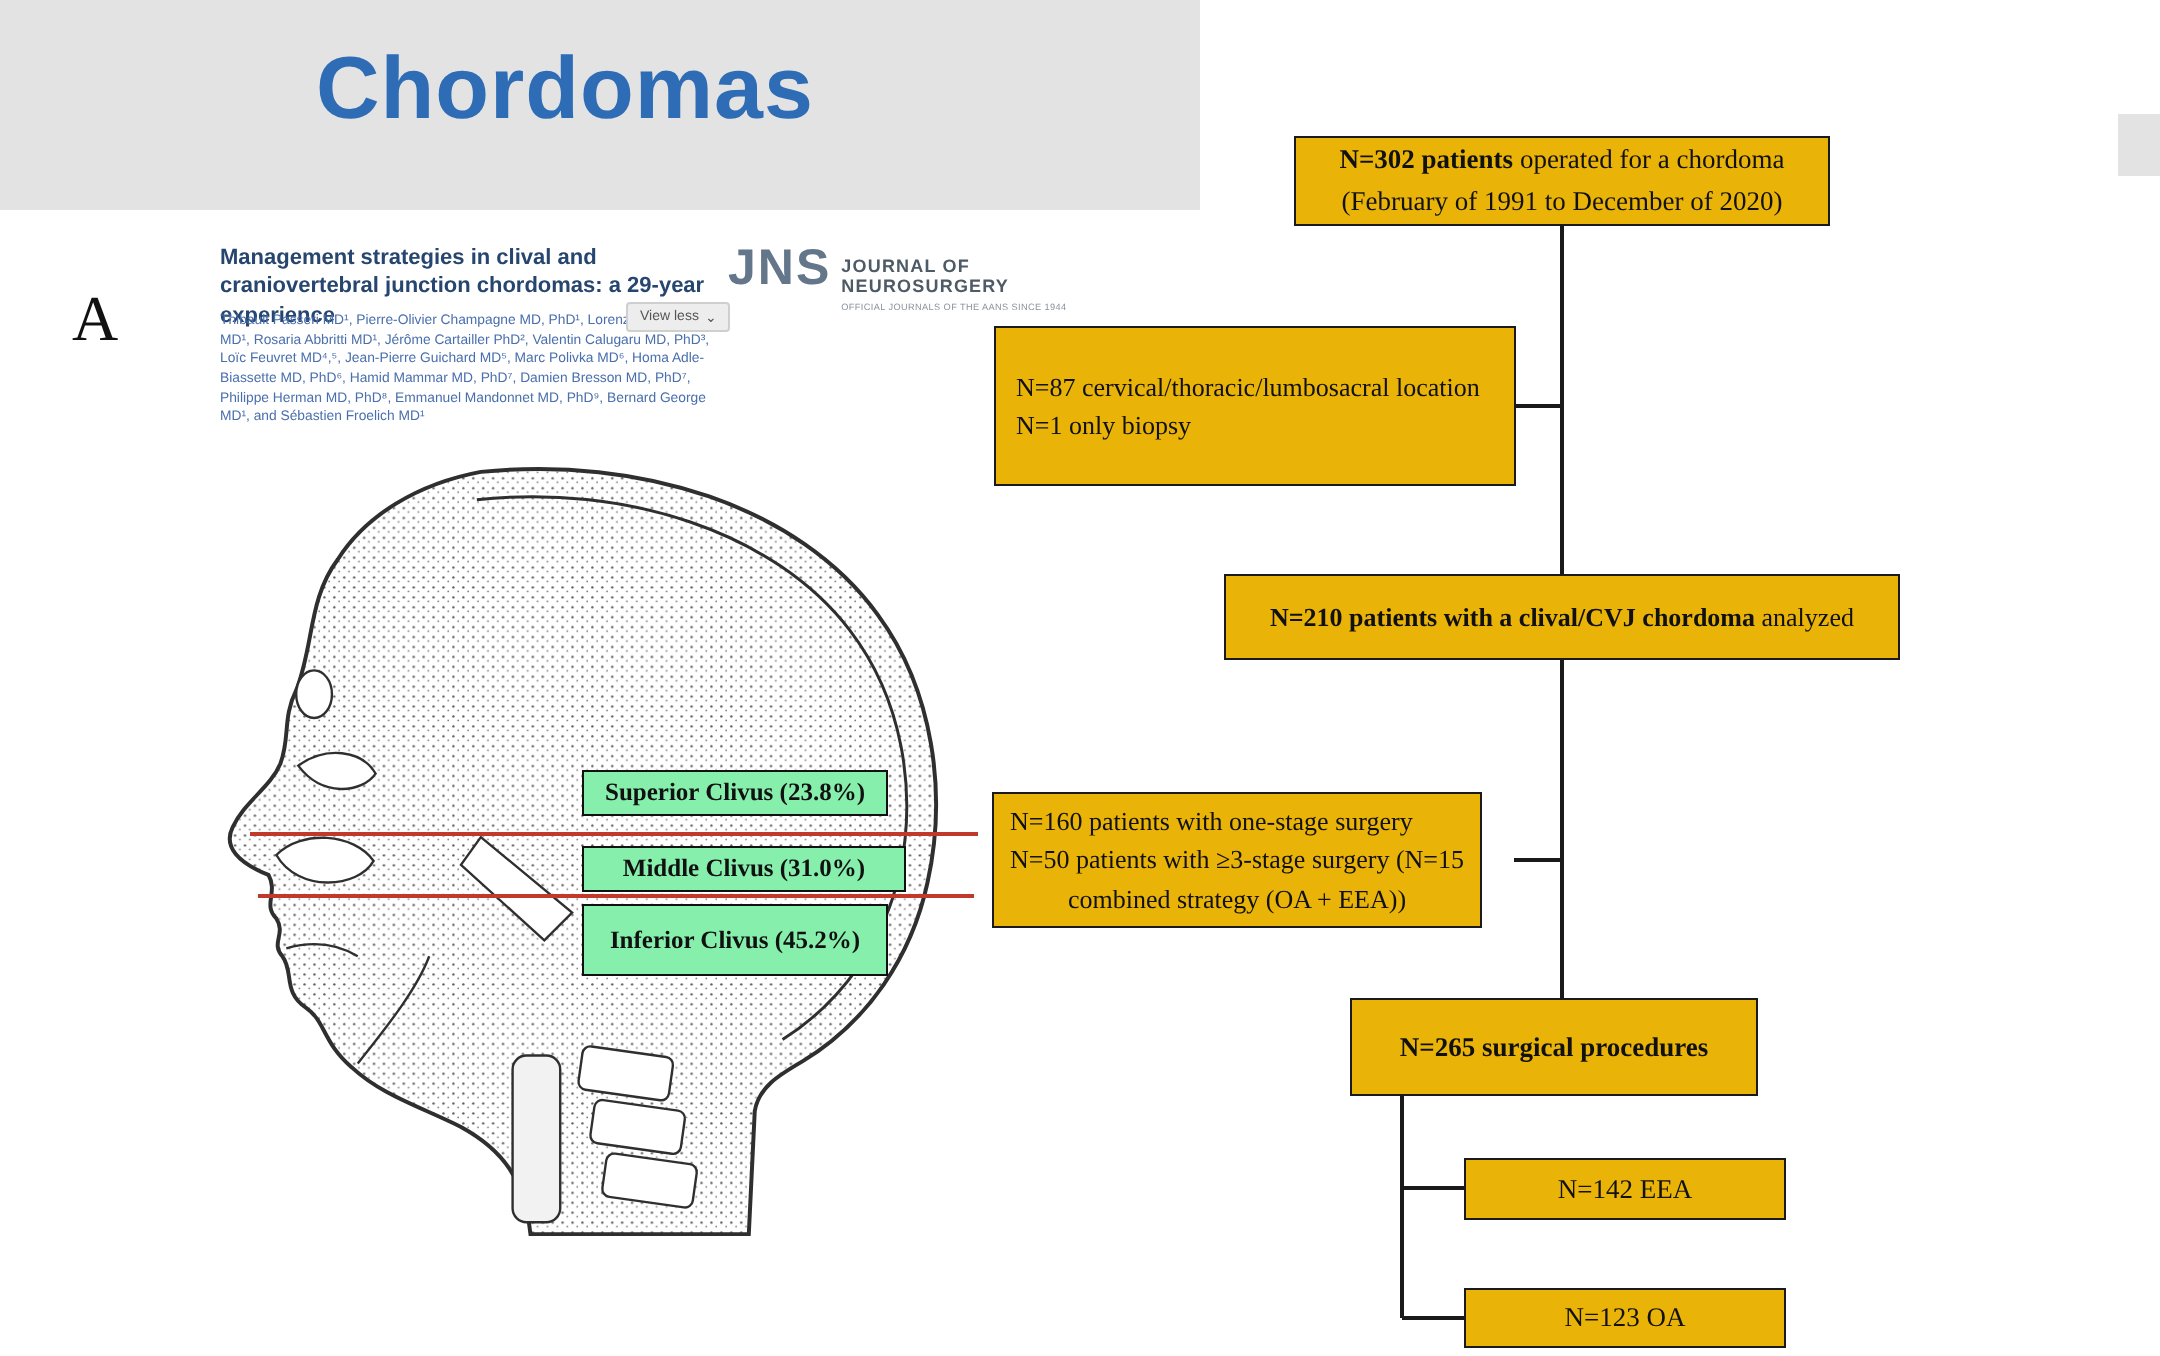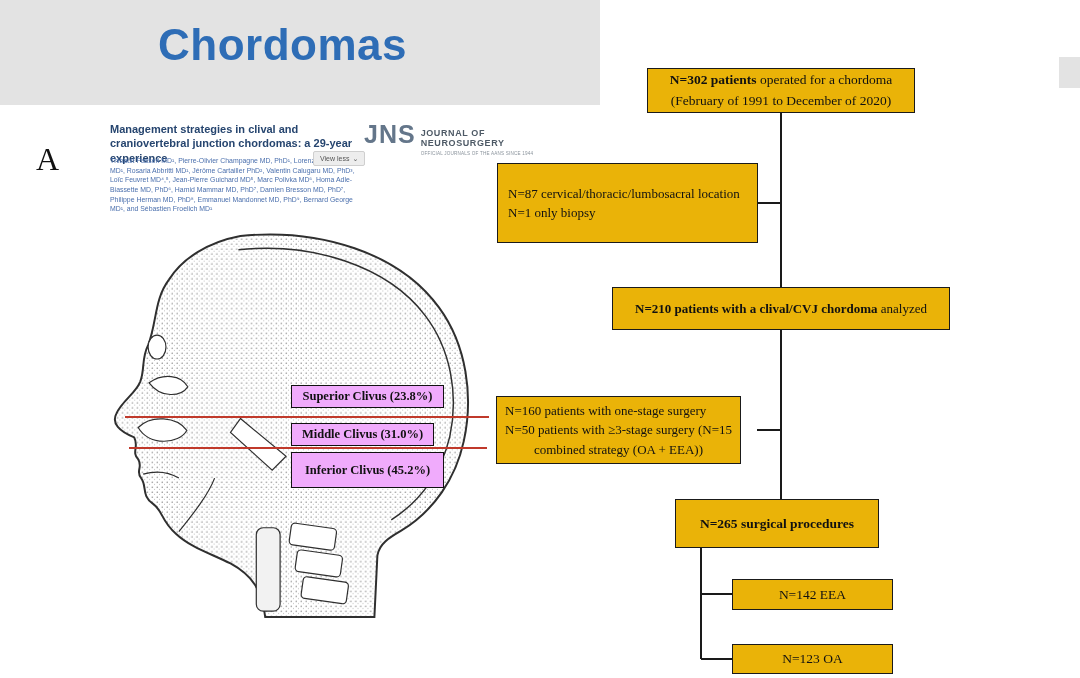--- a/index.html
+++ b/index.html
@@ -27,25 +27,25 @@
   .jns-abbrev{font-size:25px;font-weight:bold;color:#64768a;letter-spacing:1px;line-height:1;}
   .jns-names{margin-left:5px;margin-top:6px;}
   .jns-line{font-size:9px;font-weight:bold;letter-spacing:.6px;color:#4e5a66;line-height:1.15;}
   .jns-tagline{font-size:4.6px;color:#8a939c;margin-top:2px;letter-spacing:.2px;}
 
   
   .skull{position:absolute;left:90px;top:228px;width:410px;height:397px;}
   .red-line{position:absolute;height:2px;background:#c0392b;z-index:3;}
   #red-line-1{left:125px;top:416px;width:364px;}
   #red-line-2{left:129px;top:447px;width:358px;}
-  .anat-box{position:absolute;z-index:4;background:#f0abfc;border:1.5px solid #111;
+  .anat-box{position:absolute;z-index:4;background:#86efac;border:1.5px solid #111;
     box-sizing:border-box;display:flex;align-items:center;justify-content:center;
     font-family:"Liberation Serif",serif;font-weight:bold;font-size:12.5px;}
   #anat-superior{left:291px;top:385px;width:153px;height:23px;}
-  #anat-middle{left:291px;top:423px;width:143px;height:23px;text-align:center;}
+  #anat-middle{left:291px;top:423px;width:162px;height:23px;text-align:center;}
   #anat-inferior{left:291px;top:452px;width:153px;height:36px;}
 
   
   .fbox{position:absolute;background:#eab308;border:1.3px solid #1a1a1a;box-sizing:border-box;
     font-family:"Liberation Serif",serif;font-size:13.5px;color:#111;
     display:flex;flex-direction:column;justify-content:center;z-index:2;}
   .b{font-weight:bold;}
   #box302{left:647px;top:68px;width:268px;height:45px;text-align:center;line-height:1.5;}
   #box-excluded{left:497px;top:163px;width:261px;height:80px;padding:5px 10px;
     font-size:13px;line-height:1.5;}

